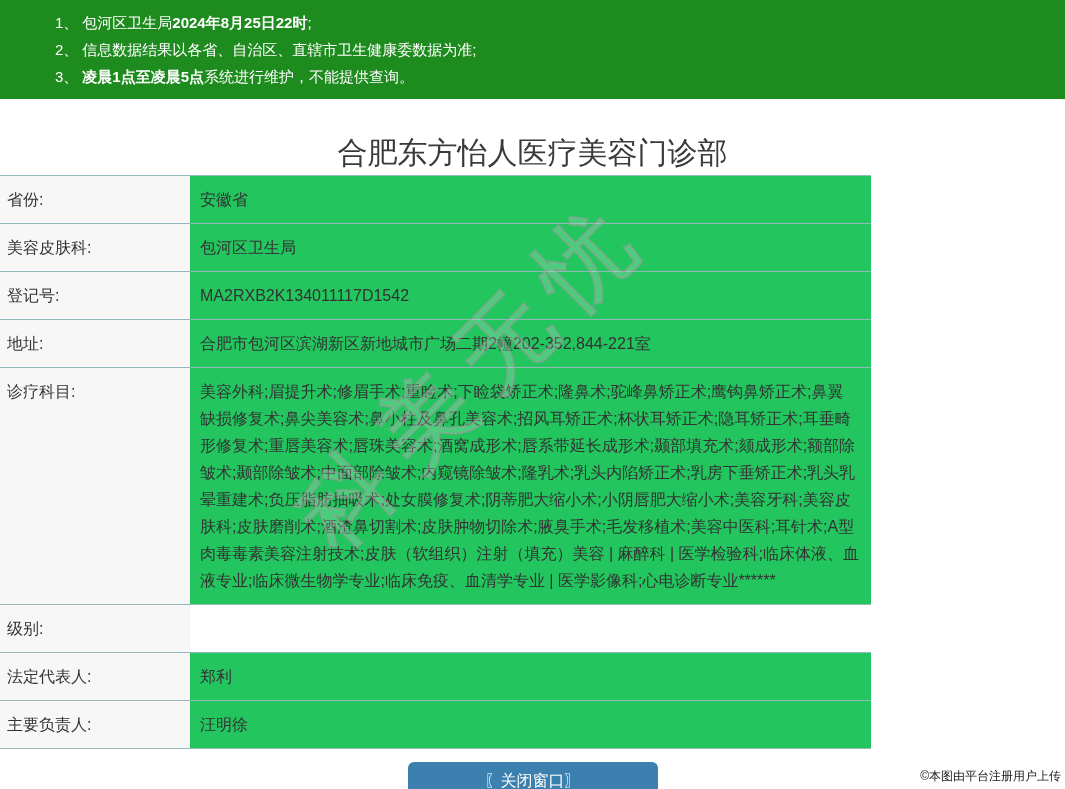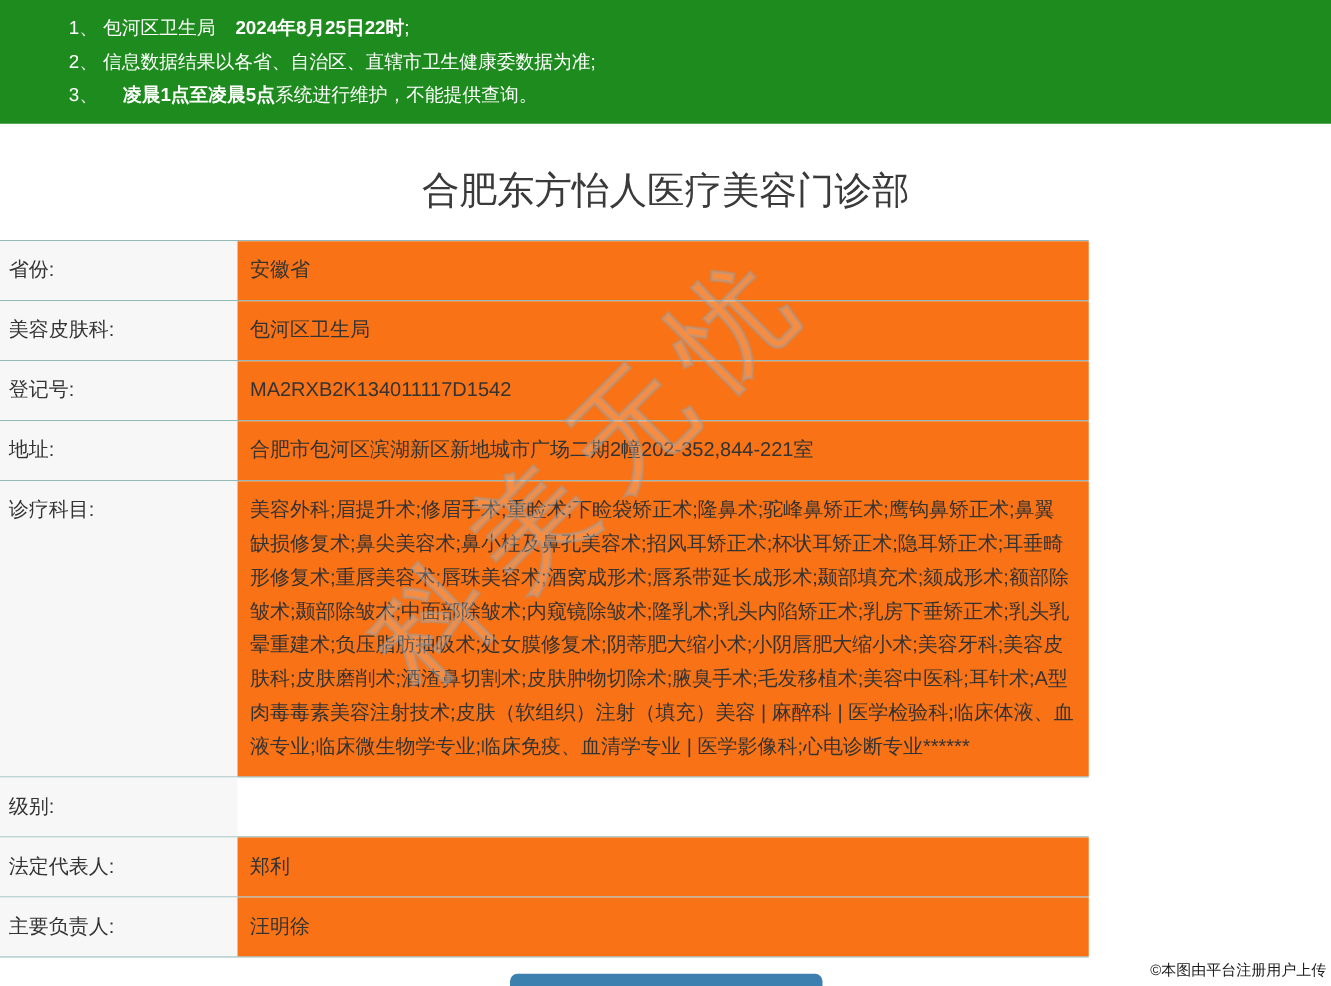--- a/index.html
+++ b/index.html
@@ -10,43 +10,43 @@
     font-family:"Liberation Sans","DejaVu Sans",sans-serif;
     color:#333;
   }
 
   
   .notice {
     background:#1e8b1e; color:#ffffff;
     padding:9px 10px 9px 55px;
     font-size:15px; line-height:27px;
   }
-  .notice b { font-weight:bold;padding-left:16px; }
+  .notice b { font-weight:bold; }
   .notice .num { margin-right:4px; }
 
   
   .page-title {
-    margin:36px 0 21px 0;
+    margin:36px 0 4px 0;
     text-align:center;
     font-size:30px; font-weight:400; color:#3a3a3a;
     line-height:36px;
   }
 
   
   .info-table { width:871px; border-top:1px solid #95b9b9; }
   .row { display:flex; border-bottom:1px solid #95b9b9; }
   .cell-label {
     width:190px; flex:0 0 190px;
     background:#f7f7f7;
     padding:10px 8px 10px 7px;
     font-size:16px; line-height:27px; color:#333;
   }
   .cell-value {
     flex:1;
-    background:#f97316;
+    background:#22c55e;
     padding:10px 12px 10px 10px;
     font-size:16px; line-height:27px; color:#333;
   }
 
   
   .btn-wrap { text-align:center; margin-top:13px; }
   .close-btn {
     display:inline-block;
     min-width:250px;
     background:#3c80b0; color:#ffffff;

